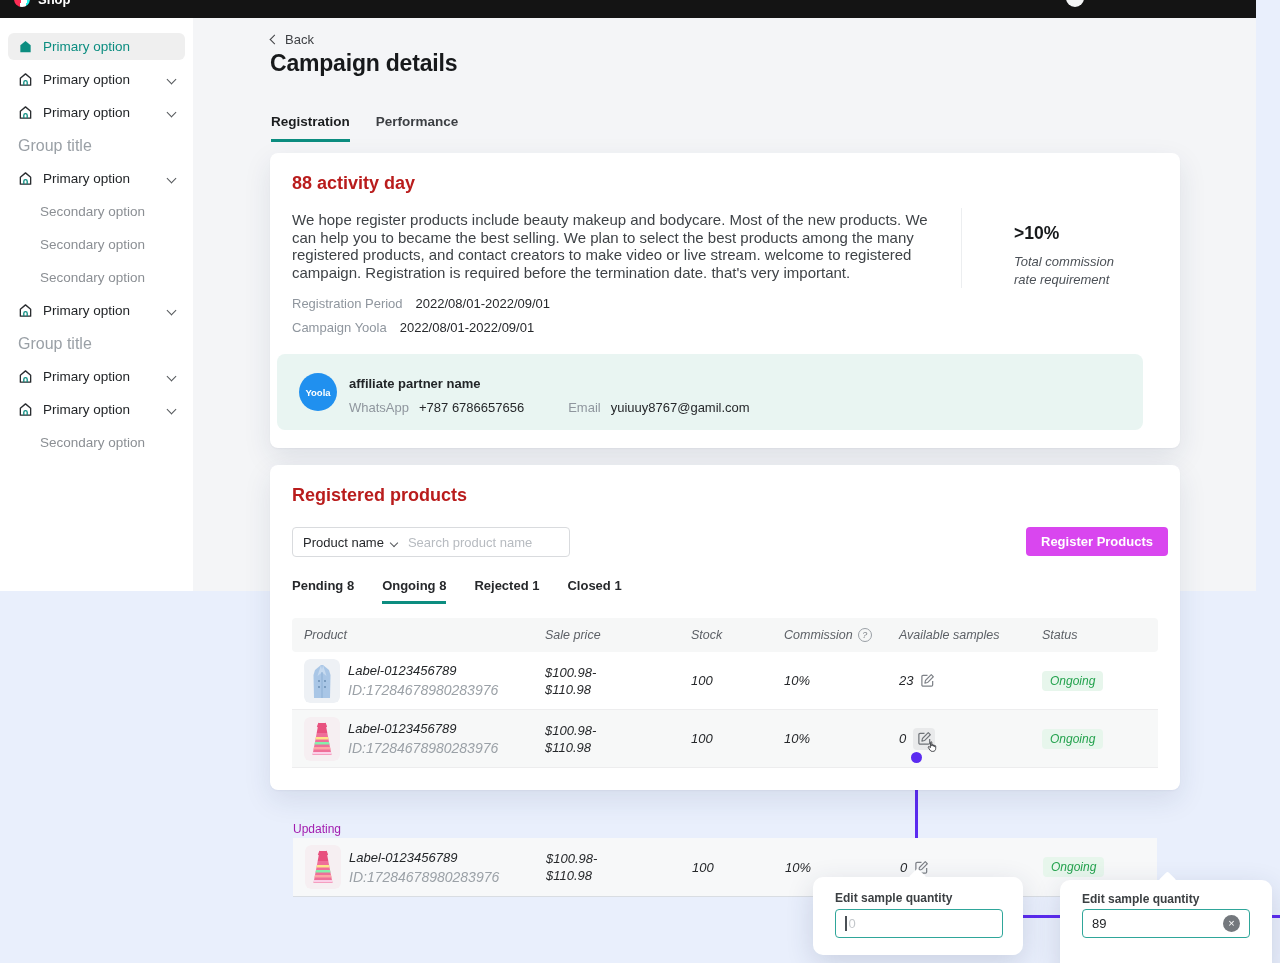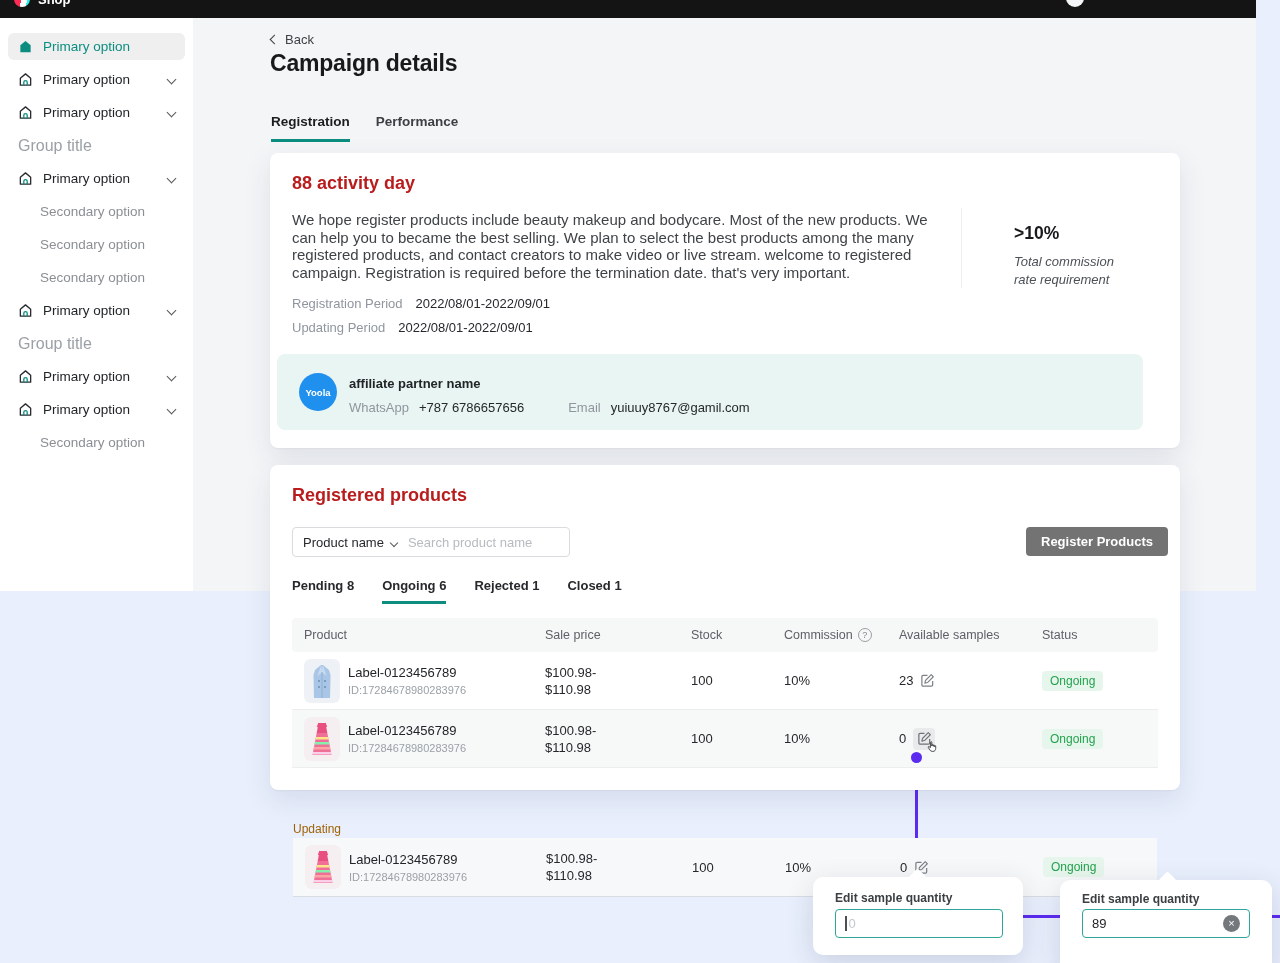--- a/index.html
+++ b/index.html
@@ -68,51 +68,51 @@
   .c-label { color:#8f969e; }
   .c-value { color:#26282b; margin-left:10px; }
   .c-gap { width:44px; }
 
   
   .searchbox { position:absolute; left:22px; top:62px; width:278px; height:30px; background:#fff;
                border:1px solid #d9dbde; border-radius:4px; display:flex; align-items:center; padding:0 10px; }
   .sb-label { font-size:13px; color:#26282b; }
   .sb-chev { margin:2px 0 0 7px; width:6px; height:6px; border-width:1.4px; }
   .sb-placeholder { font-size:13px; color:#b7bbc0; margin-left:11px; }
-  .btn-register { position:absolute; left:756px; top:62px; height:29px; padding:0 15px; background:#737373;
+  .btn-register { position:absolute; left:756px; top:62px; height:29px; padding:0 15px; background:#d946ef;
                   color:#fff; font-size:13px; font-weight:600; border:none; border-radius:4px;
                   display:flex; align-items:center; font-family:inherit; }
   .status-tabs { position:absolute; left:22px; top:113px; display:flex; gap:28px; }
   .stab { font-size:13px; font-weight:700; color:#26282b; padding-bottom:8px; }
   .stab.active { border-bottom:3px solid #0c8d80; }
 
   
-  .prow { display:grid; grid-template-columns:241px 146px 93px 115px 143px 1fr; align-items:center; padding-left:12px; }
+  .prow { display:grid; grid-template-columns:241px 146px 93px 115px 143px 1fr; align-items:center; padding-left:12px;font-style:italic; }
   .table-head { position:absolute; left:22px; top:153px; width:866px; height:34px; background:#f6f7f7; border-radius:4px; }
   .th { font-size:12.5px; color:#5d6167; display:flex; align-items:center; gap:5px; }
   .help { width:14px; height:14px; border:1px solid #9aa0a6; border-radius:50%; color:#82868c;
           font-size:9px; display:inline-flex; align-items:center; justify-content:center; }
   .rows { position:absolute; left:22px; top:187px; width:866px; }
   .trow { height:58px; border-bottom:1px solid #ededee; background:#fff; }
   .trow.hover { background:#f7f8f8; }
   .pcell { display:flex; align-items:center; gap:8px; }
   .pimg { width:36px; height:44px; border-radius:6px; overflow:hidden; flex:none; }
   .pname { font-size:13px; color:#222528; }
-  .pid { font-size:11px; color:#9ba1a7; margin-top:4px; }
+  .pid { font-size:14px; color:#9ba1a7; margin-top:4px; }
   .price { font-size:13px; color:#26282b; line-height:17px; }
   .cell { font-size:13px; color:#26282b; }
   .samples { display:flex; align-items:center; gap:7px; position:relative; }
   .edit-ic { display:inline-flex; }
   .edit-wrap { width:22px; height:22px; background:#e9eaeb; border-radius:4px; display:inline-flex;
                align-items:center; justify-content:center; }
   .cursor-hand { position:absolute; left:26px; top:12px; }
   .badge { display:inline-block; background:#e7f6ec; color:#23a24d; font-size:12px; padding:3px 8px; border-radius:4px; }
 
   
-  .updating-label { position:absolute; left:293px; top:822px; font-size:12px; color:#a16207; z-index:4; }
+  .updating-label { position:absolute; left:293px; top:822px; font-size:12px; color:#a21caf; z-index:4; }
   .updating-row { position:absolute; left:293px; top:838px; width:864px; height:59px; background:#f7f8f9;
                   border-bottom:1px solid #d9dde2; z-index:4; }
 
   
   .flow-dot { position:absolute; left:911px; top:752px; width:11px; height:11px; border-radius:50%; background:#5b2bf0; z-index:6; }
   .flow-v { position:absolute; left:915px; top:762px; width:3px; height:76px; background:#5b2bf0; z-index:3; }
   .flow-h { position:absolute; left:1023px; top:915px; width:257px; height:3px; background:#5b2bf0; z-index:5; }
 
   
   .popover { position:absolute; background:#fff; border-radius:10px; z-index:10;
@@ -245,21 +245,21 @@
     <div class="ptab">Performance</div>
   </div>
 
   <div class="card" id="card-campaign">
     <div class="card-title">88 activity day</div>
     <p class="desc">We hope register products include beauty makeup and bodycare. Most of the new products. We can help you to became the best selling. We plan to select the best products among the many registered products, and contact creators to make video or live stream. welcome to registered campaign.  Registration is required before the termination date. that's very important.</p>
     <div class="period-row" id="reg-period">
       <span class="plabel">Registration Period</span><span class="pvalue">2022/08/01-2022/09/01</span>
     </div>
     <div class="period-row" id="camp-period">
-      <span class="plabel">Updating Period</span><span class="pvalue">2022/08/01-2022/09/01</span>
+      <span class="plabel">Campaign Yoola</span><span class="pvalue">2022/08/01-2022/09/01</span>
     </div>
     <div class="vdivider"></div>
     <div class="comm-value">&gt;10%</div>
     <div class="comm-caption">Total commission rate requirement</div>
 
     <div class="partner">
       <div class="partner-avatar">Yoola</div>
       <div class="partner-name">affiliate partner name</div>
       <div class="partner-contact">
         <span class="c-label">WhatsApp</span>
@@ -276,21 +276,21 @@
 
     <div class="searchbox">
       <span class="sb-label">Product name</span>
       <span class="chev sb-chev"></span>
       <span class="sb-placeholder">Search product name</span>
     </div>
     <button class="btn-register">Register Products</button>
 
     <div class="status-tabs">
       <div class="stab">Pending 8</div>
-      <div class="stab active">Ongoing 6</div>
+      <div class="stab active">Ongoing 8</div>
       <div class="stab">Rejected 1</div>
       <div class="stab">Closed 1</div>
     </div>
 
     <div class="table-head prow">
       <div class="th">Product</div>
       <div class="th">Sale price</div>
       <div class="th">Stock</div>
       <div class="th">
           <span>Commission</span>

